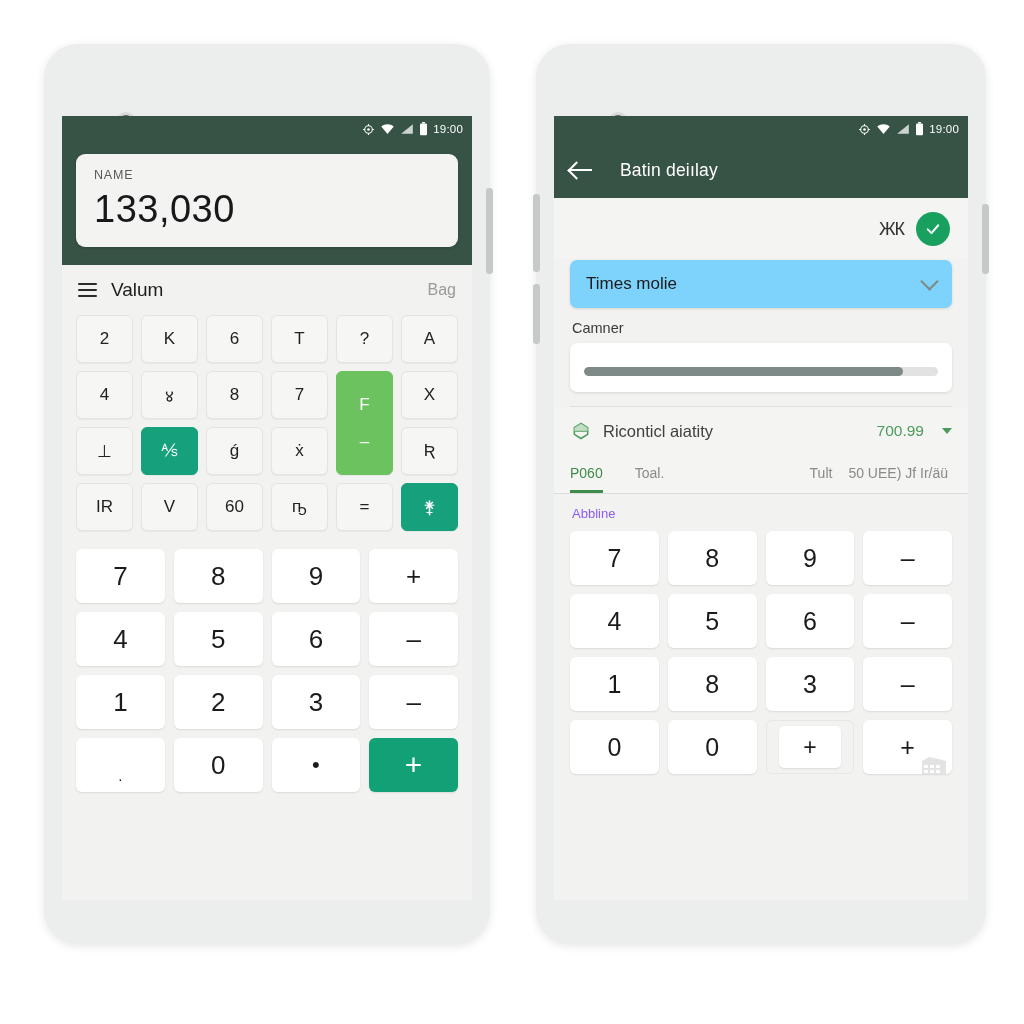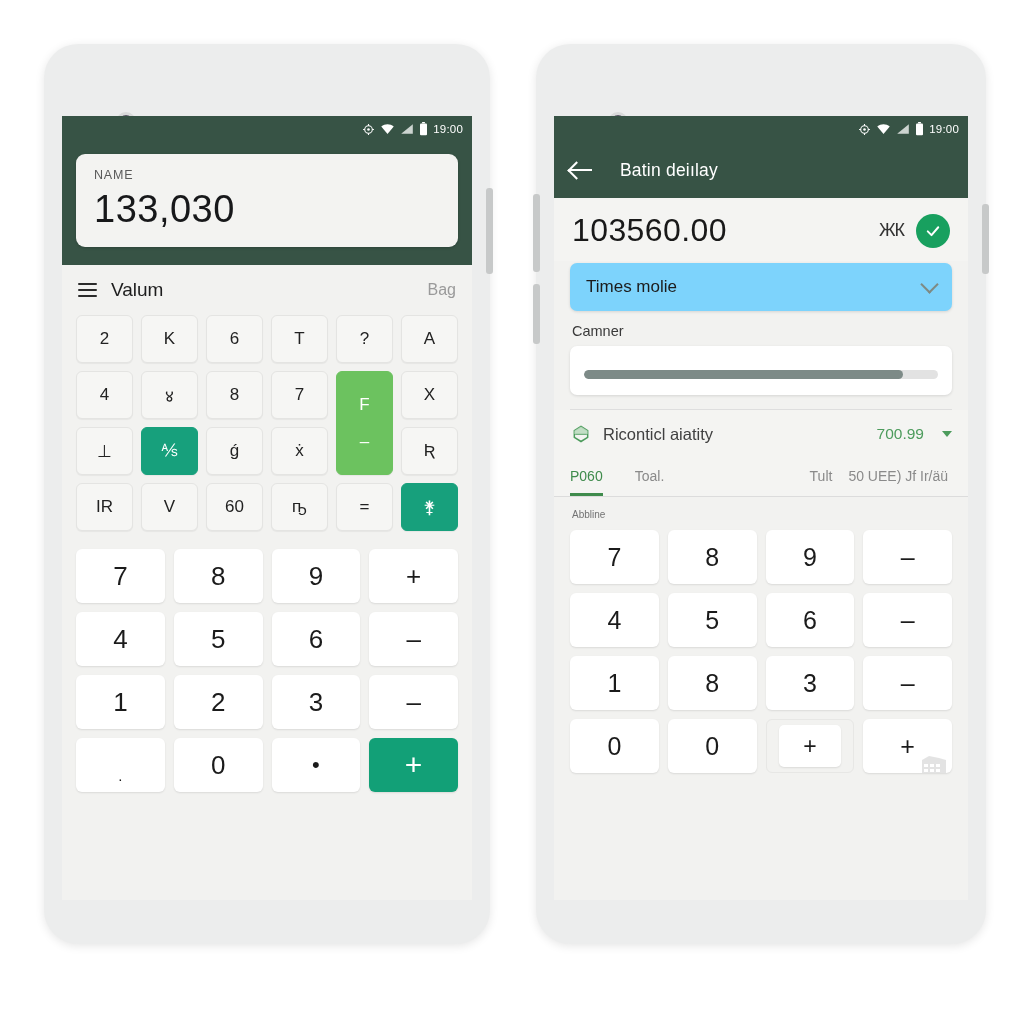--- a/index.html
+++ b/index.html
@@ -177,21 +177,21 @@
     padding: 6px 16px 0 16px; border-bottom: 1px solid #dcdcdc;
   }
   .tab {
     font-size: 14px; color: #8a8a8a; padding: 6px 0 9px 0; margin-right: 32px;
     border-bottom: 3px solid transparent;
   }
   .tab.active { color: #3f8b4c; border-bottom-color: #3f8b4c; }
   .tab.tail { margin-left: auto; margin-right: 0; }
   .tab.tail2 { margin-right: 4px; margin-left: 16px; }
 
-  .abbline { font-size: 10px; color: #737373; padding: 12px 18px 4px 18px; background: #f2f2f0; }
+  .abbline { font-size: 13px; color: #8b5cf6; padding: 12px 18px 4px 18px; background: #f2f2f0; }
 
   .r-grid {
     display: grid; grid-template-columns: repeat(4, 1fr);
     grid-auto-rows: 54px; gap: 9px; padding: 6px 16px 16px 16px; background: #f2f2f0;
   }
   .r-key {
     background: #fff; border-radius: 6px; display: flex; align-items: center;
     justify-content: center; font-size: 25px; color: #1b1b1b;
     box-shadow: 0 1px 2px rgba(0,0,0,.10); position: relative;
   }
@@ -349,21 +349,20 @@
         </span>
         <span class="time">19:00</span>
       </div>
 
       <div class="r-appbar">
         <span class="back-arrow"></span>
         <span class="bt">Batin deiılay</span>
       </div>
 
       <div class="r-amount">
-        <span class="num">103560.00</span>
         <span class="xk">ЖК</span>
         <span class="check">
           <svg width="18" height="18" viewBox="0 0 24 24">
               <path d="M5 12.5 L10 17.5 L19 7" fill="none" stroke="#fff" stroke-width="2.6" stroke-linecap="round" stroke-linejoin="round"></path>
             </svg>
         </span>
       </div>
 
       <div class="r-body">
         <div class="select-box">

